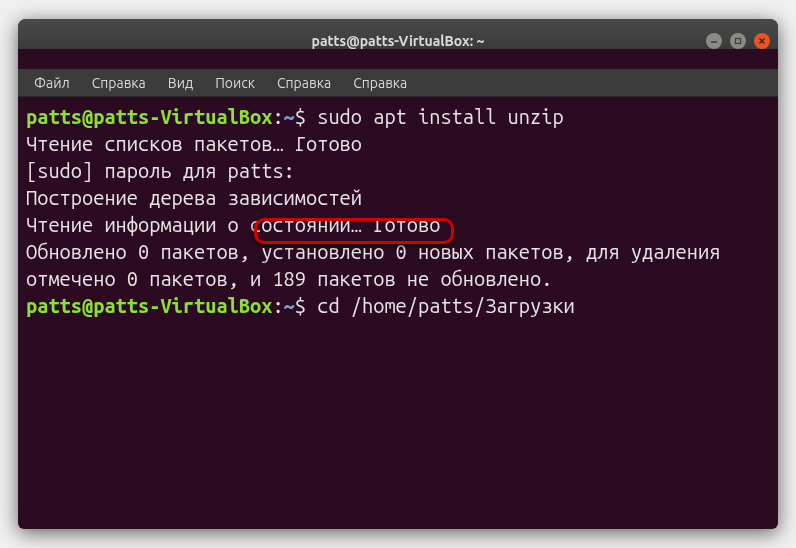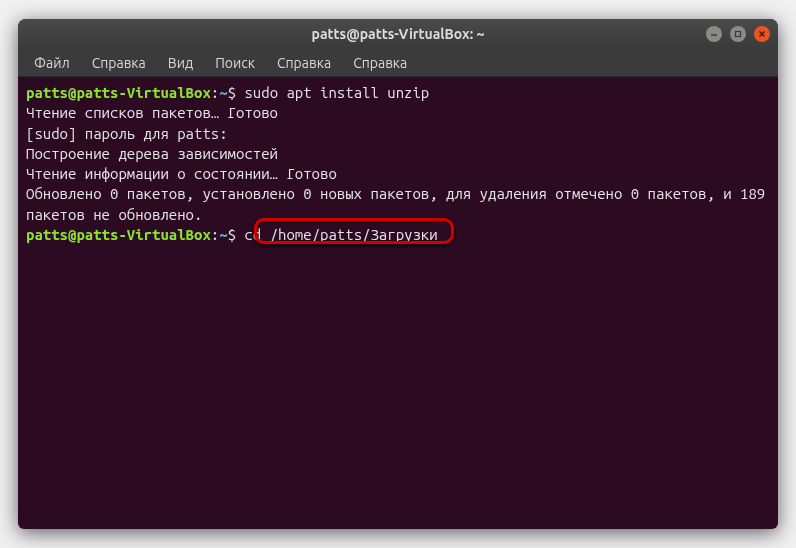--- a/index.html
+++ b/index.html
@@ -20,21 +20,21 @@
       border-radius: 8px 8px 6px 6px;
       box-shadow: 0 4px 20px rgba(0,0,0,0.6);
       overflow: hidden;
       display: flex;
       flex-direction: column;
     }
     .titlebar {
       height: 30px;
       background: linear-gradient(to bottom, #4a4a4a, #3a3a3a);
       display: flex;
-      align-items: center;
+      align-items: flex-end;
       position: relative;
       padding: 0 8px;
       border-radius: 8px 8px 0 0;
     }
     .title {
       flex: 1;
       text-align: center;
       color: #dcdcdc;
       font-family: "Ubuntu", sans-serif;
       font-size: 14px;
@@ -64,29 +64,30 @@
       height: 28px;
       background: #3b3b3b;
       display: flex;
       align-items: center;
       padding: 0 6px;
       gap: 2px;
       font-family: "Ubuntu", sans-serif;
       font-size: 14px;
       color: #d8d8d8;
       border-bottom: 1px solid #2a2a2a;
+      margin-top: 20px;
     }
     .mitem {
       padding: 4px 10px;
       cursor: pointer;
     }
     .terminal {
       flex: 1;
       padding: 6px 8px;
-      font-size: 15px;
+      font-size: 20px;
       line-height: 1.35;
       color: #e6e6e6;
       overflow: hidden;
       position: relative;
     }
     .line { white-space: pre-wrap; }
     .prompt-user { color: #8ae234; font-weight: bold; }
     .prompt-sep { color: #e6e6e6; }
     .prompt-path { color: #729fcf; font-weight: bold; }
     .cmd { color: #e6e6e6; }

